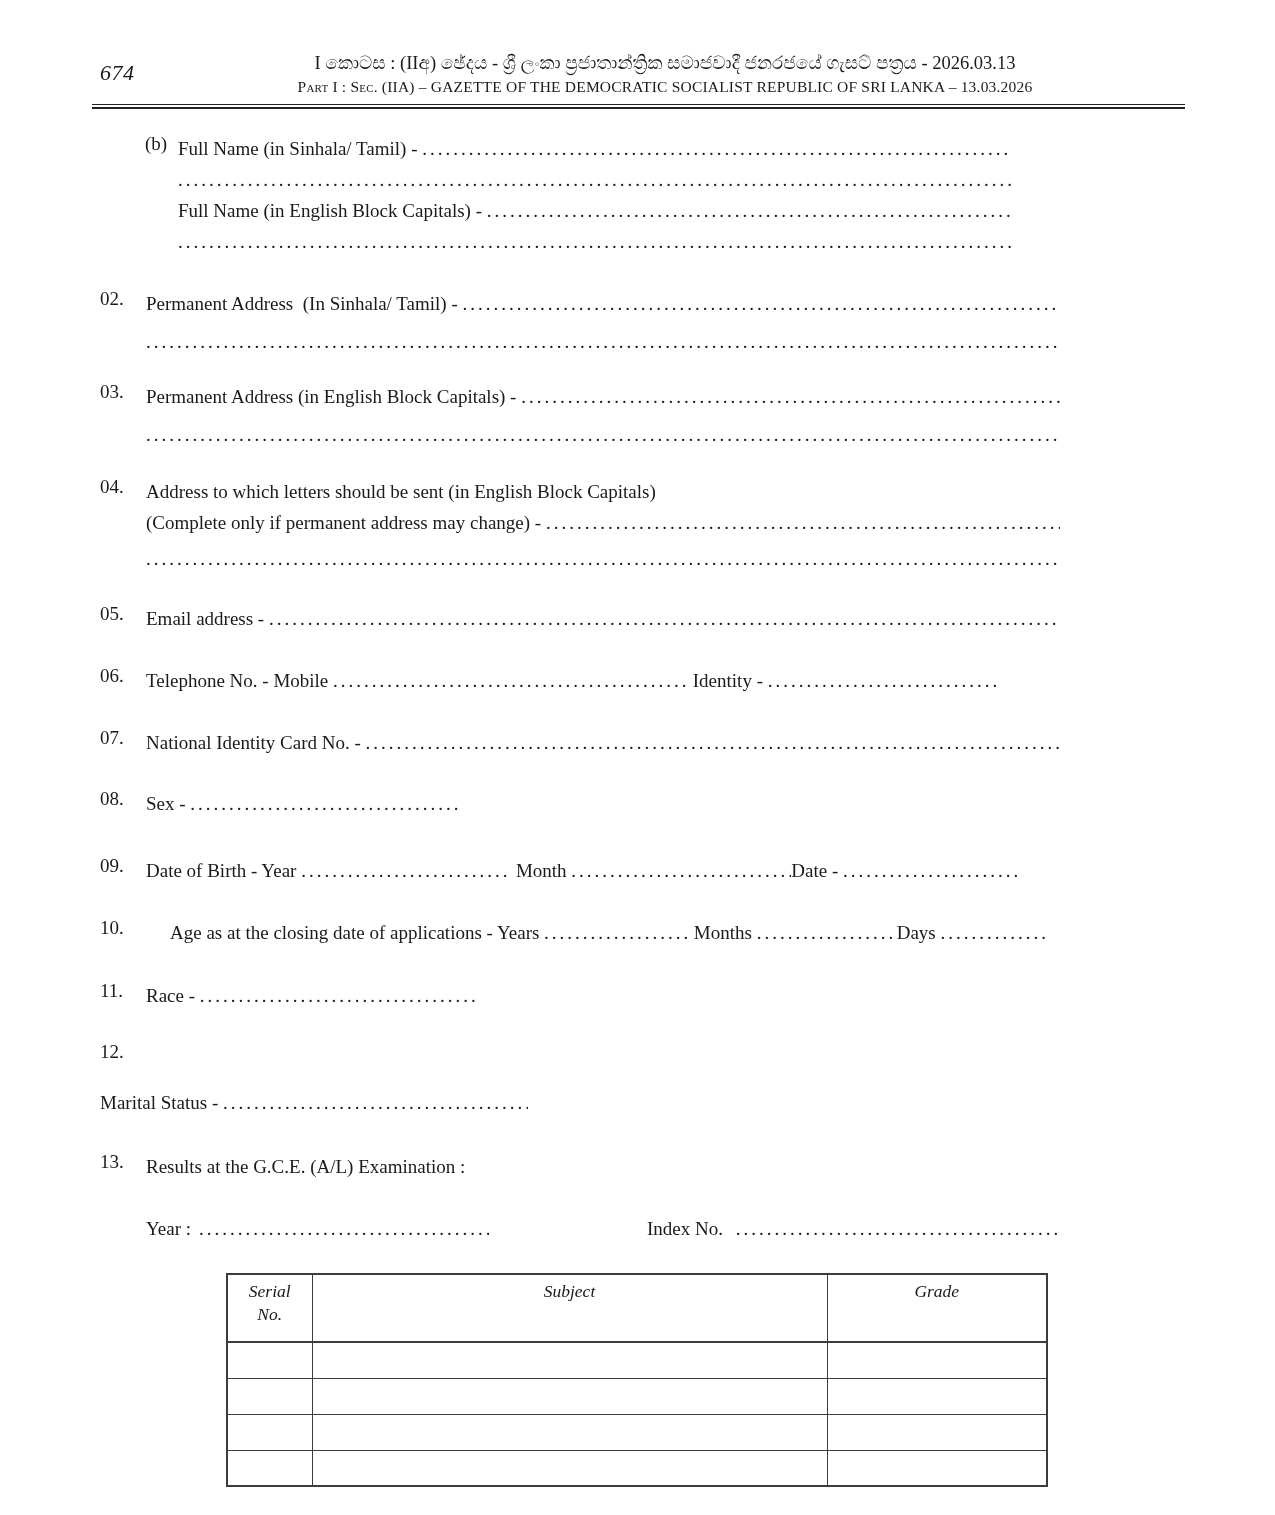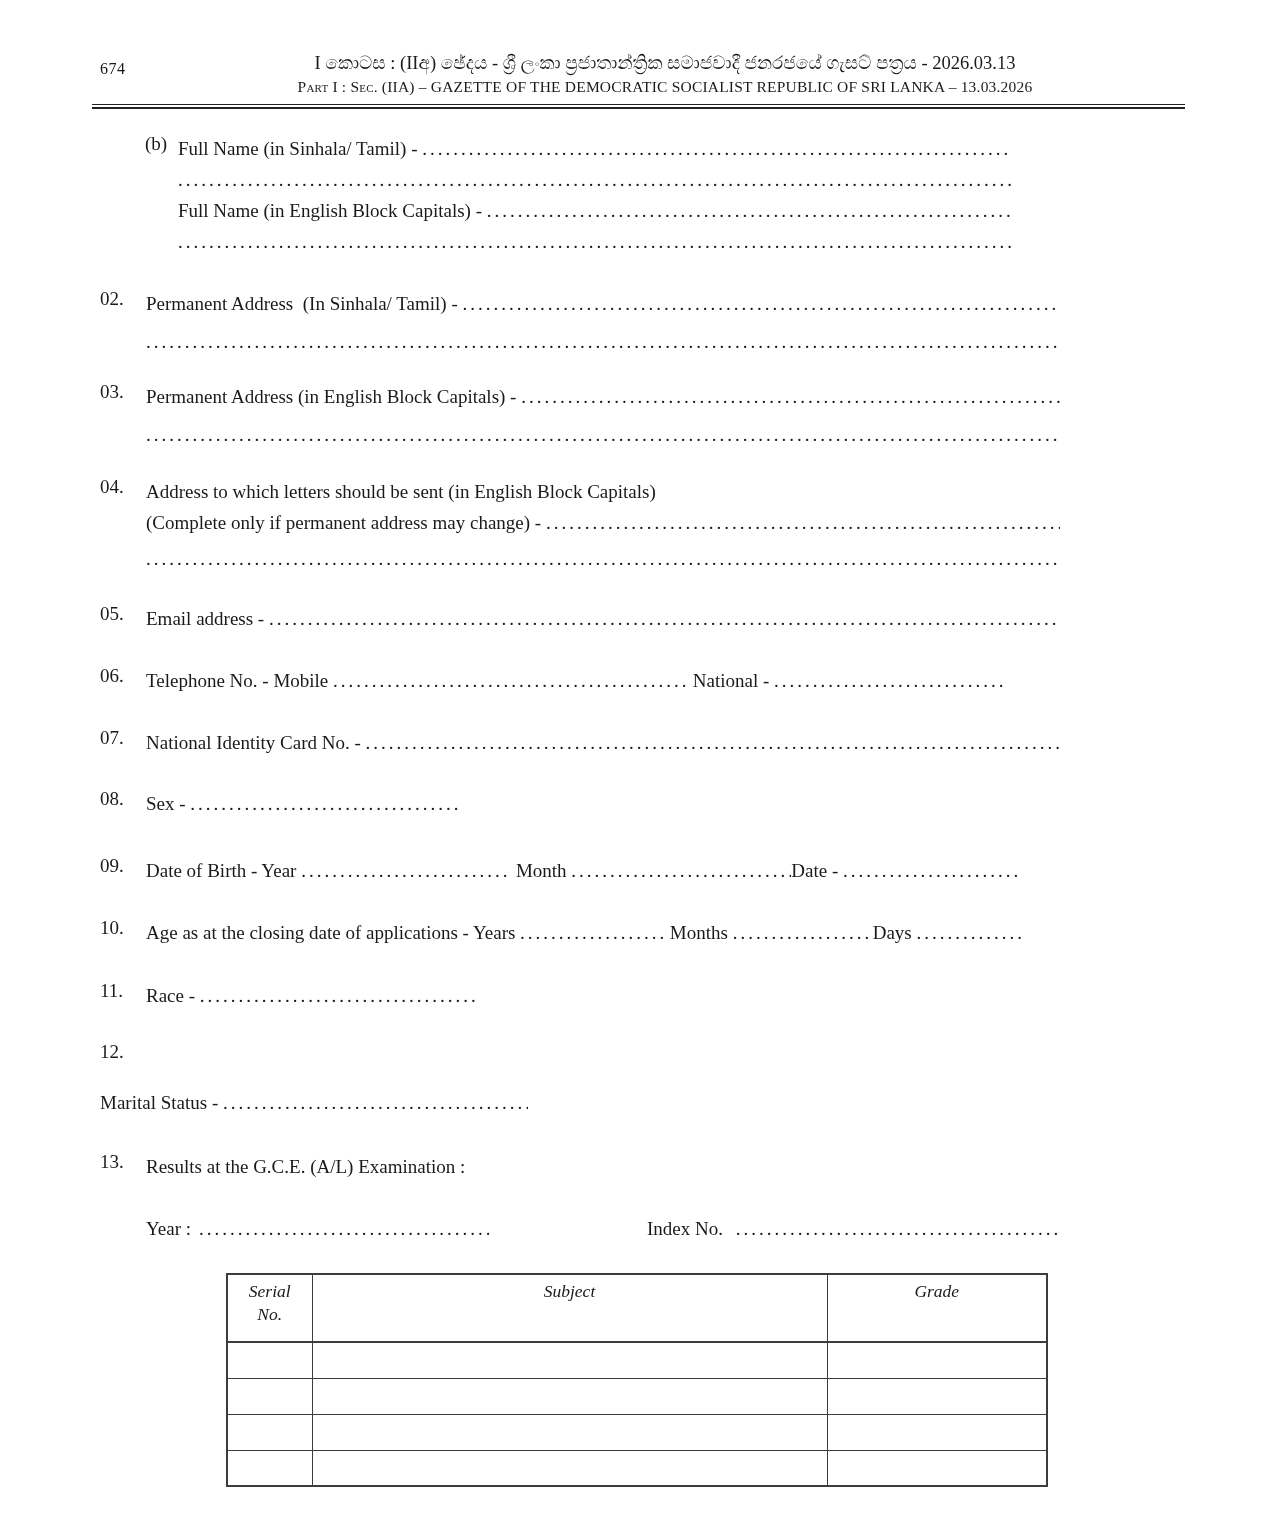--- a/index.html
+++ b/index.html
@@ -14,22 +14,23 @@
     font-size: 19px;
     overflow: hidden;
     padding-top: 50px;
   }
 
   
   .pageno {
     position: absolute;
     left: 100px;
     top: 60px;
-    font-size: 16px;
+    font-size: 22px;
     letter-spacing: 0.5px;
+    font-style: italic;
   }
   .hdr { margin-left: 145px; margin-right: 90px; text-align: center; }
   .hdr-si { font-size: 18.5px; line-height: 26px; }
   .hdr-si .si-date { font-weight: normal; }
   .hdr-en {
     font-size: 15.5px;
     line-height: 22px;
     font-variant: small-caps;
     letter-spacing: 0.2px;
     white-space: nowrap;
@@ -65,21 +66,21 @@
   .item-b .body { margin-right: 48px; }
 
   .cont7 { margin-top: 7px; }
   .mt5 { margin-top: 5px; }
   .mt31 { margin-top: 31px; gap: 8px; }
 
   .mb24 { margin-bottom: 24px; }
   .mb26 { margin-bottom: 26px; }
   .mb29 { margin-bottom: 29px; }
   .mb30 { margin-bottom: 30px; }
-  .mb32 { margin-bottom: 32px; }
+  .mb32 { margin-bottom: 32px; gap: 24px; }
   .mb33 { margin-bottom: 33px; flex-direction: column; }
   .mb36 { margin-bottom: 36px; }
 
   
   .w105 { width: 105px; } .w140 { width: 140px; } .w145 { width: 145px; }
   .w175 { width: 175px; } .w210 { width: 210px; } .w220 { width: 220px; }
   .w230 { width: 230px; } .w270 { width: 270px; } .w280 { width: 280px; }
   .w290 { width: 290px; } .w305 { width: 305px; } .w355 { width: 355px; }
   .spacer140 { flex: 0 0 142px; }
 
@@ -196,21 +197,21 @@
         </div>
       </div>
     </div>
 
     <div class="item">
       <div class="num">06.</div>
       <div class="body">
         <div class="line">
           <span class="lbl">Telephone No. - Mobile </span>
           <span class="dots fx w355"></span>
-          <span class="lbl"> National - </span>
+          <span class="lbl"> Identity - </span>
           <span class="dots fx w230"></span>
         </div>
       </div>
     </div>
 
     <div class="item mb30">
       <div class="num">07.</div>
       <div class="body">
         <div class="line">
           <span class="lbl">National Identity Card No. - </span>

